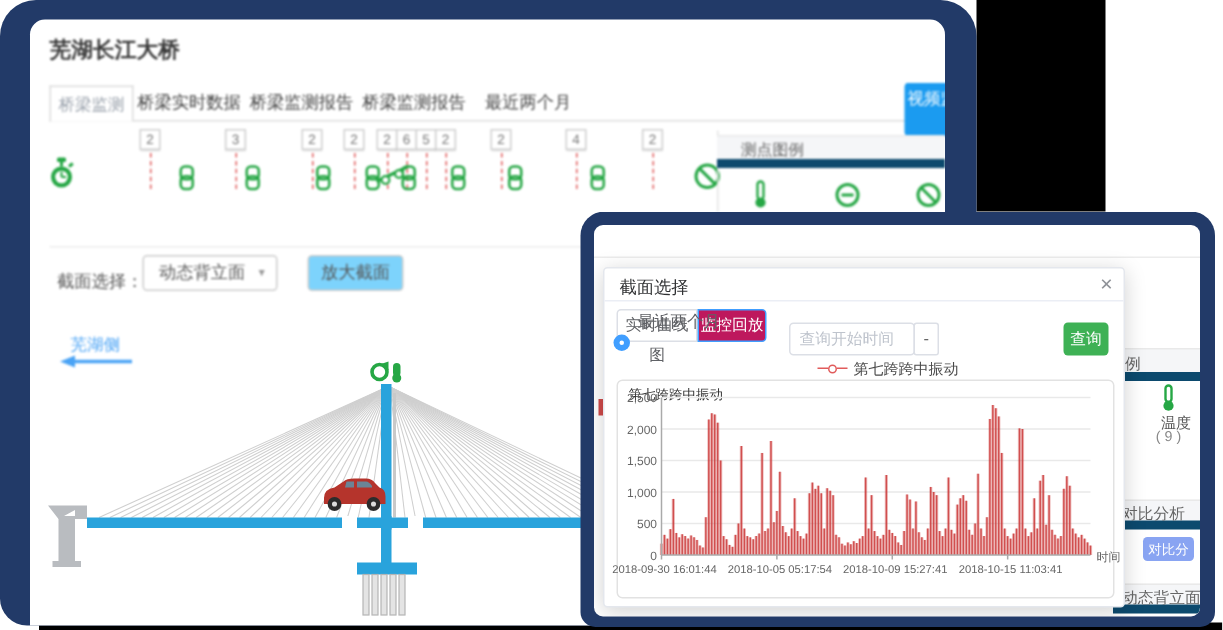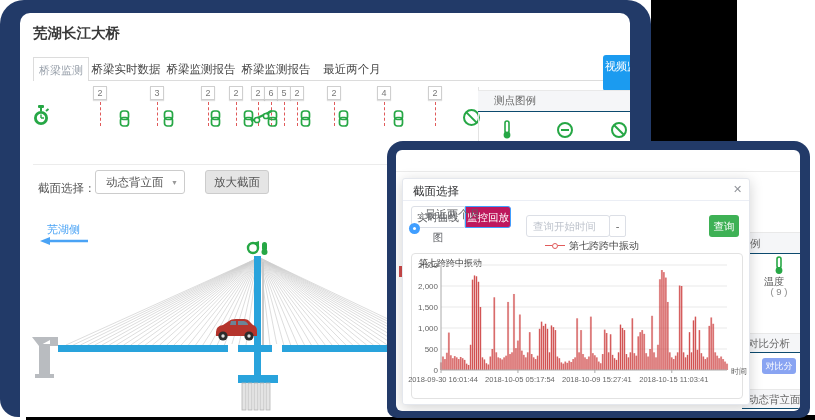--- a/index.html
+++ b/index.html
@@ -6,29 +6,29 @@
   *{box-sizing:border-box;}
   .canvas{position:relative;width:815px;height:420px;overflow:hidden;background:#fff;
           font-family:"Liberation Sans","DejaVu Sans",sans-serif;}
   .abs{position:absolute;}
   .soft{filter:blur(.55px);}
   .navy{background:#223a68;}
   .blk{background:#000;}
   .win{background:#fff;}
   .hr{background:#ececec;height:1px;}
   .vline{background:#e3e3e3;width:1px;}
-  .graybar{background:#f5f6f8;border-top:1px solid #e9e9e9;border-bottom:1px solid #0c4a6e;
+  .graybar{background:#f5f6f8;border-top:1px solid #e9e9e9;border-bottom:6px solid #0c4a6e;
            color:#666;font-size:10.5px;line-height:19px;overflow:hidden;white-space:nowrap;}
   .tabline{height:1px;background:#dcdcdc;}
   .tab{position:absolute;font-size:11.5px;color:#454545;text-align:center;line-height:24px;cursor:pointer;}
   .tab.active{background:#fff;border:1px solid #dcdcdc;border-bottom:none;color:#9aa2ac;font-size:11px;}
   .badge{position:absolute;width:14px;height:14px;background:#fff;border:1px solid #cfcfcf;
          box-shadow:0 1px 1px rgba(0,0,0,.12);color:#777;font-size:9px;line-height:13px;text-align:center;}
   .dash{position:absolute;width:0;border-left:1px dashed #e05a5a;}
-  .btn-plain{background:#e5e5e5;border:1px solid #ccc;border-radius:3px;color:#555;font-size:11.5px;
+  .btn-plain{background:#7dd3fc;border:1px solid #ccc;border-radius:3px;color:#555;font-size:11.5px;
              text-align:center;cursor:pointer;}
   .sel{background:#fff;border:1px solid #ccc;border-radius:3px;color:#555;font-size:11.5px;cursor:pointer;}
   .dlg{background:#fff;border:1px solid #e4e7ed;box-shadow:0 3px 14px rgba(0,0,0,.18);border-radius:3px;}
   .dlg-hdr{position:absolute;left:0;top:0;right:0;height:22px;border-bottom:1px solid #ebeef5;}
   .inp{position:absolute;background:#fff;border:1px solid #dcdfe6;border-radius:3px;font-size:10.5px;
        color:#606266;padding:0 6px;outline:none;}
   .inp::placeholder{color:#bfc4cd;}
   .tbtn{position:absolute;height:22px;font-size:10.5px;line-height:20px;text-align:center;cursor:pointer;}
   .chartbox{background:#fff;border:1px solid #e2e2e2;border-radius:4px;}
   svg{display:block;overflow:visible;}
@@ -311,21 +311,21 @@
 
     <div class="abs graybar" style="left:346px;top:82px;width:58px;height:22px;padding-left:8px;line-height:21px;">
       <span>例</span>
     </div>
     <span class="icn" style="left:377px;top:107px;">
       <svg width="12" height="18" viewBox="0 0 12 18">
         <rect x="4" y="0" width="4" height="11" rx="2" fill="none" stroke="#26a745" stroke-width="1.6"></rect>
         <circle cx="6" cy="13.5" r="3.4" fill="#26a745"></circle>
       </svg>
     </span>
-    <div class="txt" style="left:368px;top:125px;width:30px;text-align:left;font-size:10px;color:#555;">温度</div>
+    <div class="txt" style="left:368px;top:125px;width:30px;text-align:right;font-size:10px;color:#555;">温度</div>
     <div class="txt" style="left:368px;top:136px;width:30px;text-align:center;font-size:9.5px;color:#888;">( 9 )</div>
 
     <div class="abs graybar" style="left:346px;top:183px;width:58px;height:20px;padding-left:6px;line-height:18px;">
       <span>对比分析</span>
     </div>
     <div class="abs" style="left:366px;top:208px;width:34px;height:16px;background:#89a4f2;border-radius:3px;color:#fff;
                 font-size:9px;line-height:16px;text-align:center;cursor:pointer;">对比分析</div>
 
     <div class="abs graybar" style="left:346px;top:239px;width:58px;height:20px;padding-left:6px;line-height:18px;">
       <span>动态背立面</span>

